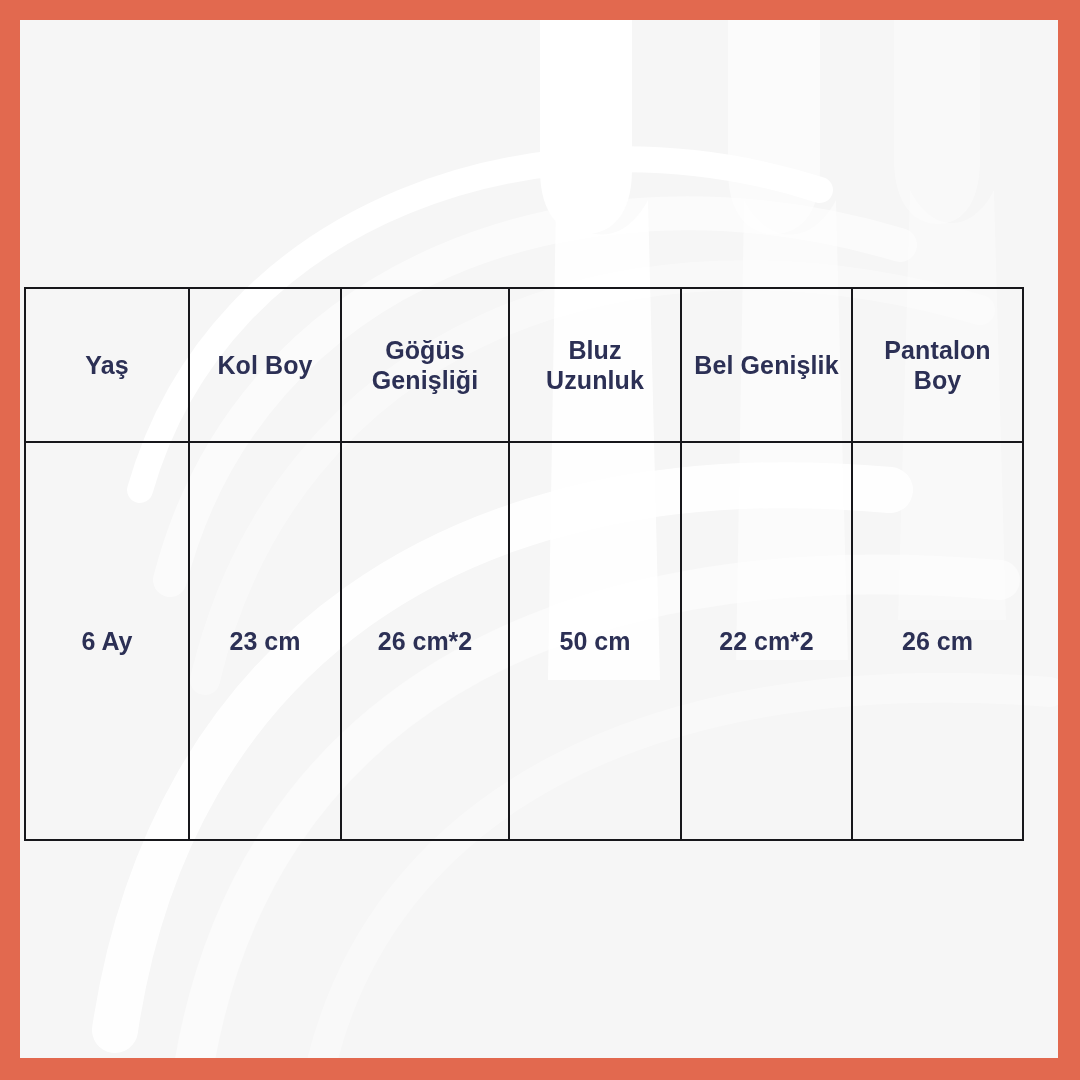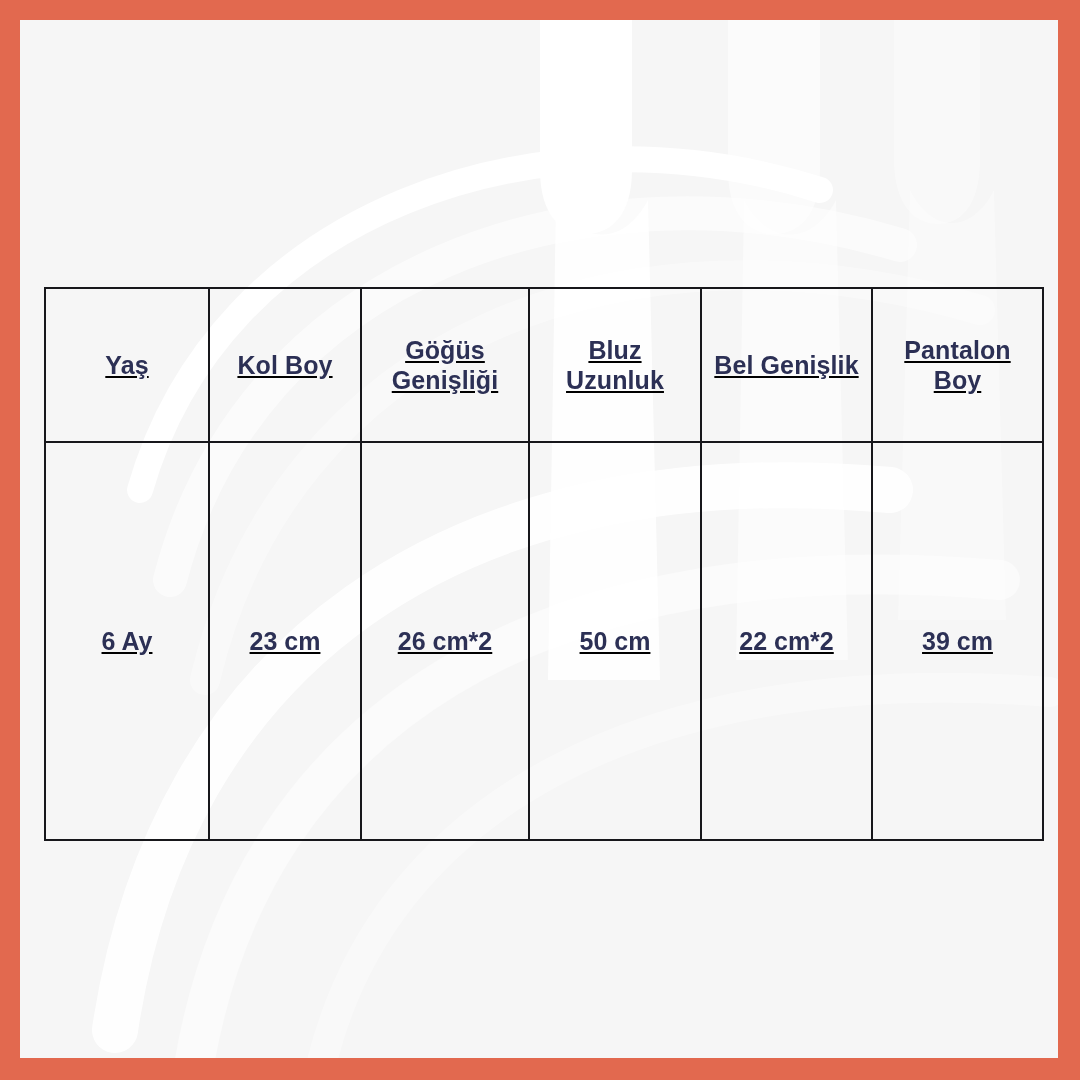--- a/index.html
+++ b/index.html
@@ -38,26 +38,25 @@
     position: absolute;
     inset: 0;
     z-index: 0;
     pointer-events: none;
   }
   #watermark-layer svg { display: block; width: 100%; height: 100%; }
 
   
   #measurement-table-wrap {
     position: absolute;
-    left: 24px;
+    left: 4px;
     top: 267px;
     width: 998px;
     height: 554px;
     z-index: 2;
-    text-decoration: underline;
   }
 
   table#measurement-table {
     width: 100%;
     height: 100%;
     border-collapse: collapse;
     table-layout: fixed;
   }
 
   table#measurement-table th,
@@ -141,20 +140,20 @@
             <th>Pantalon Boy</th>
           </tr>
         </thead>
         <tbody>
           <tr>
             <td class="age-cell">6 Ay</td>
             <td>23 cm</td>
             <td>26 cm*2</td>
             <td>50 cm</td>
             <td>22 cm*2</td>
-            <td>39 cm</td>
+            <td>26 cm</td>
           </tr>
         </tbody>
       </table>
     </div>
 
   </div>
 </div>
 
 </body></html>

